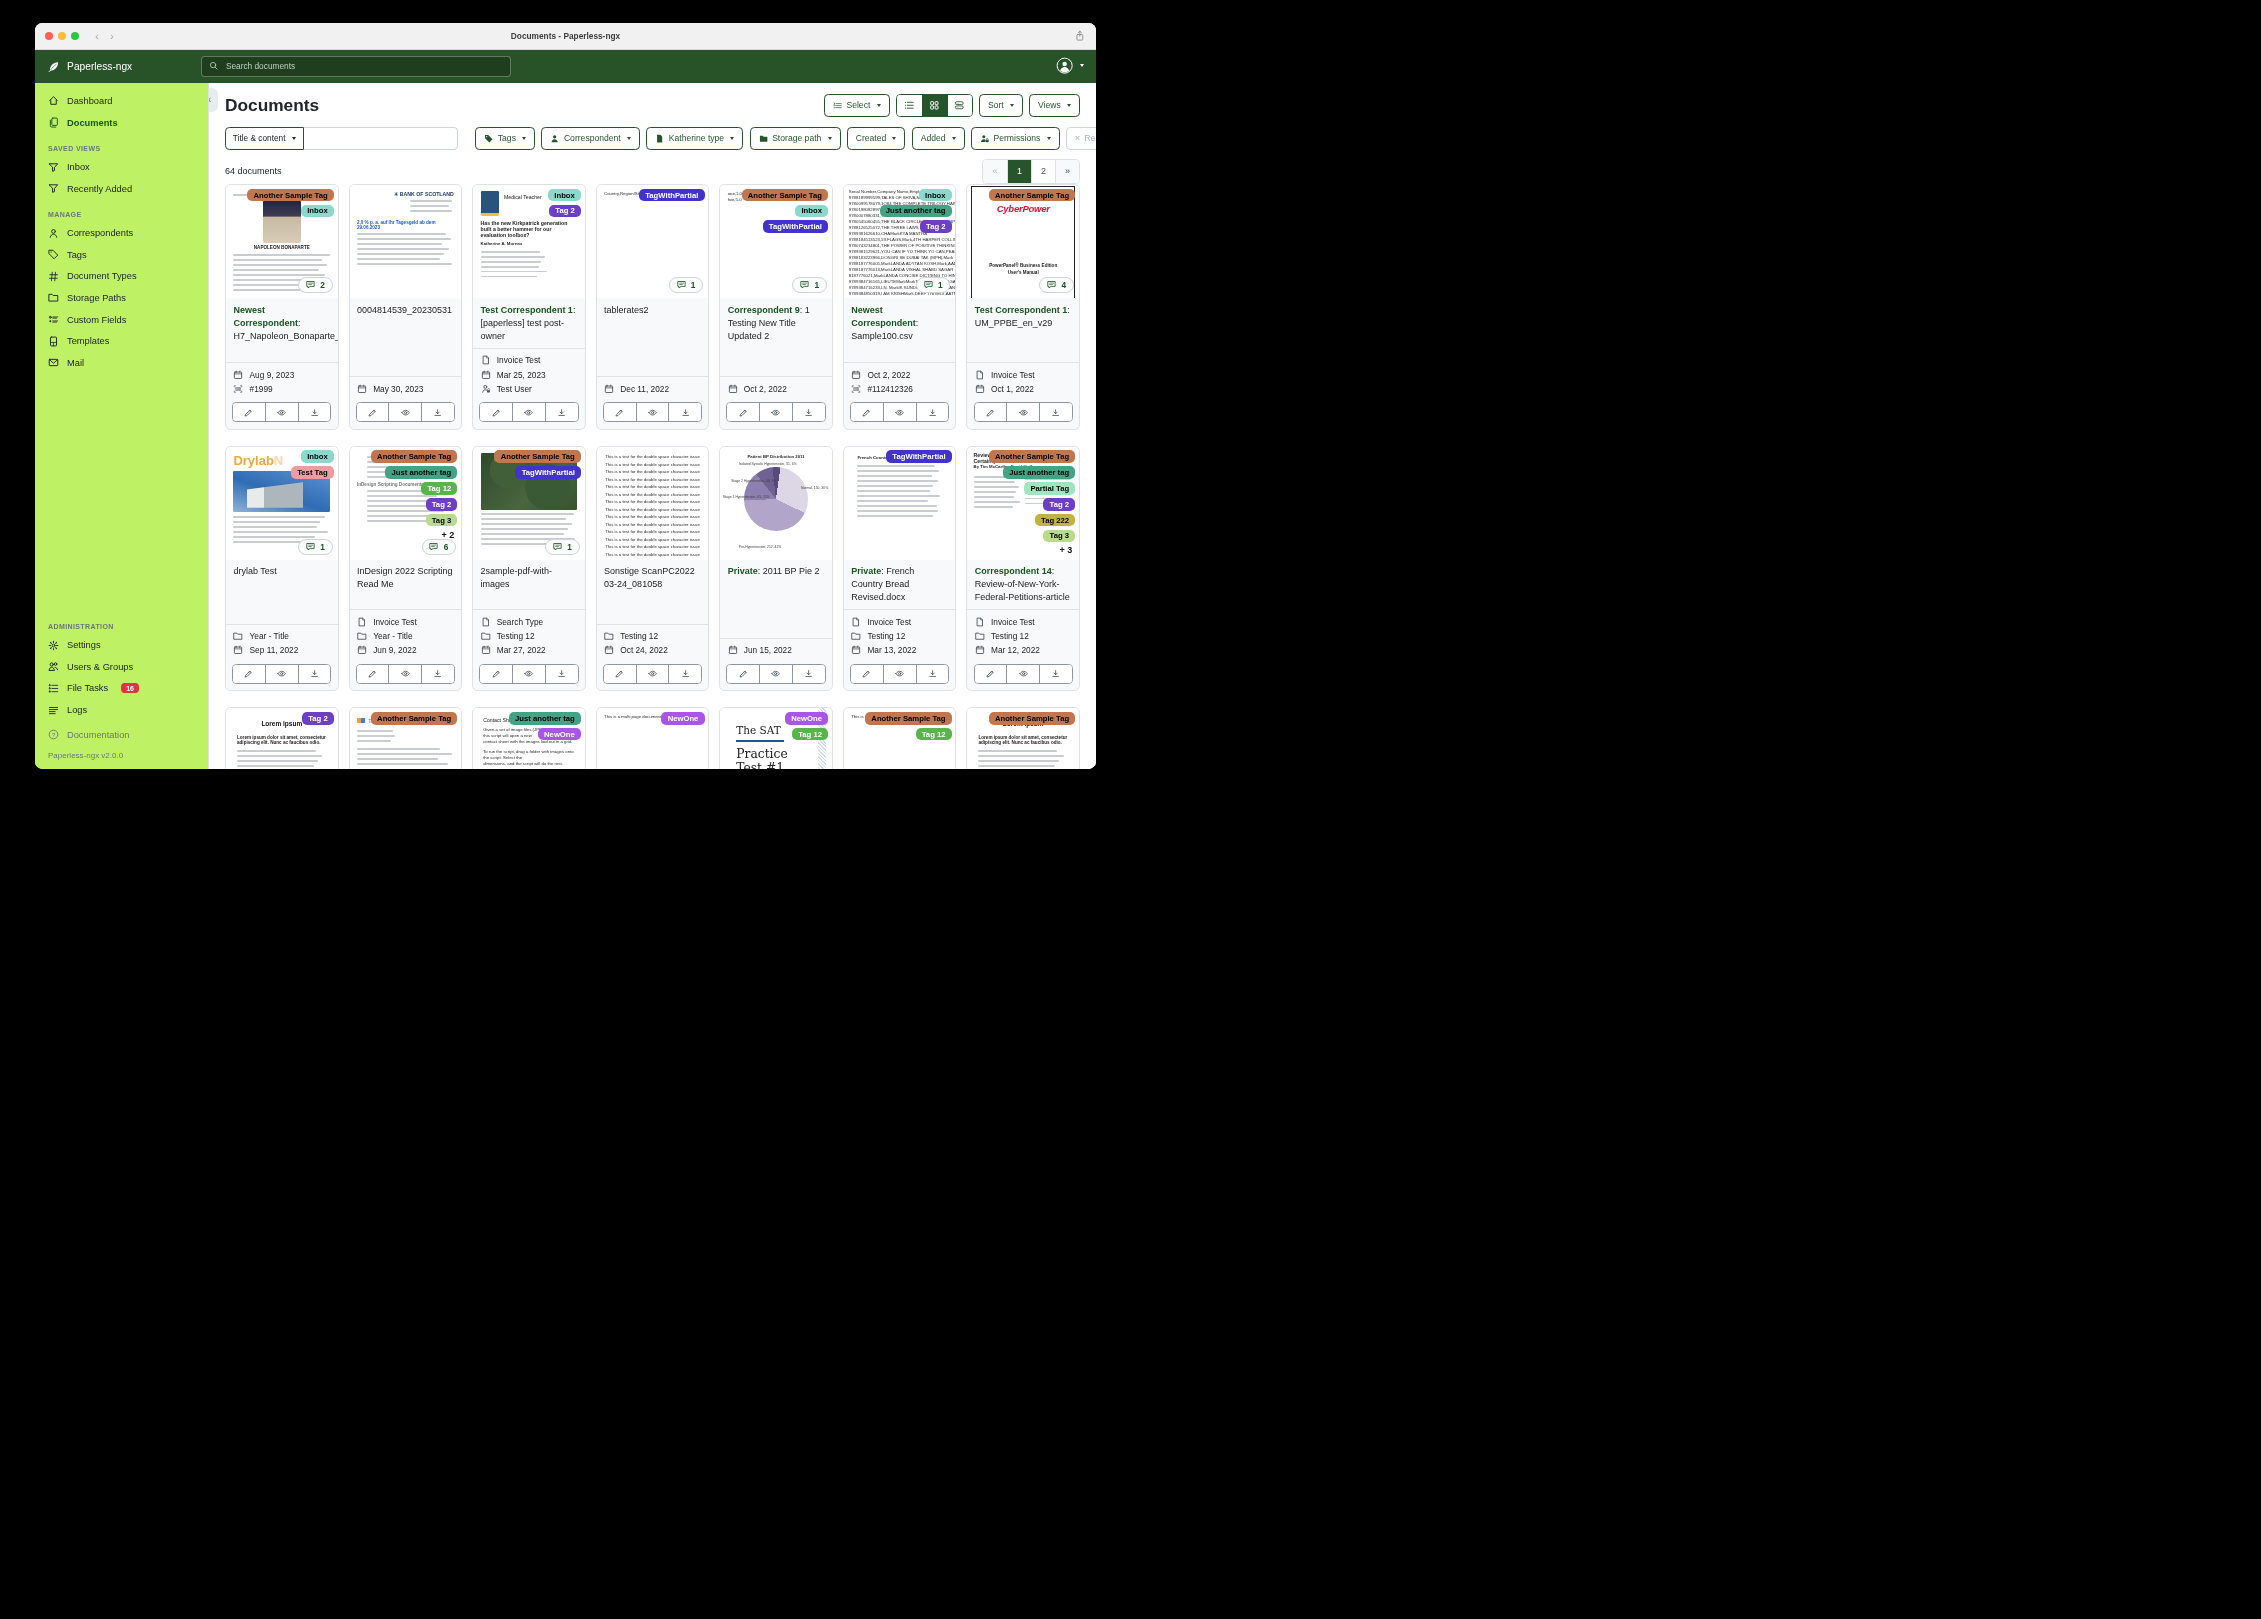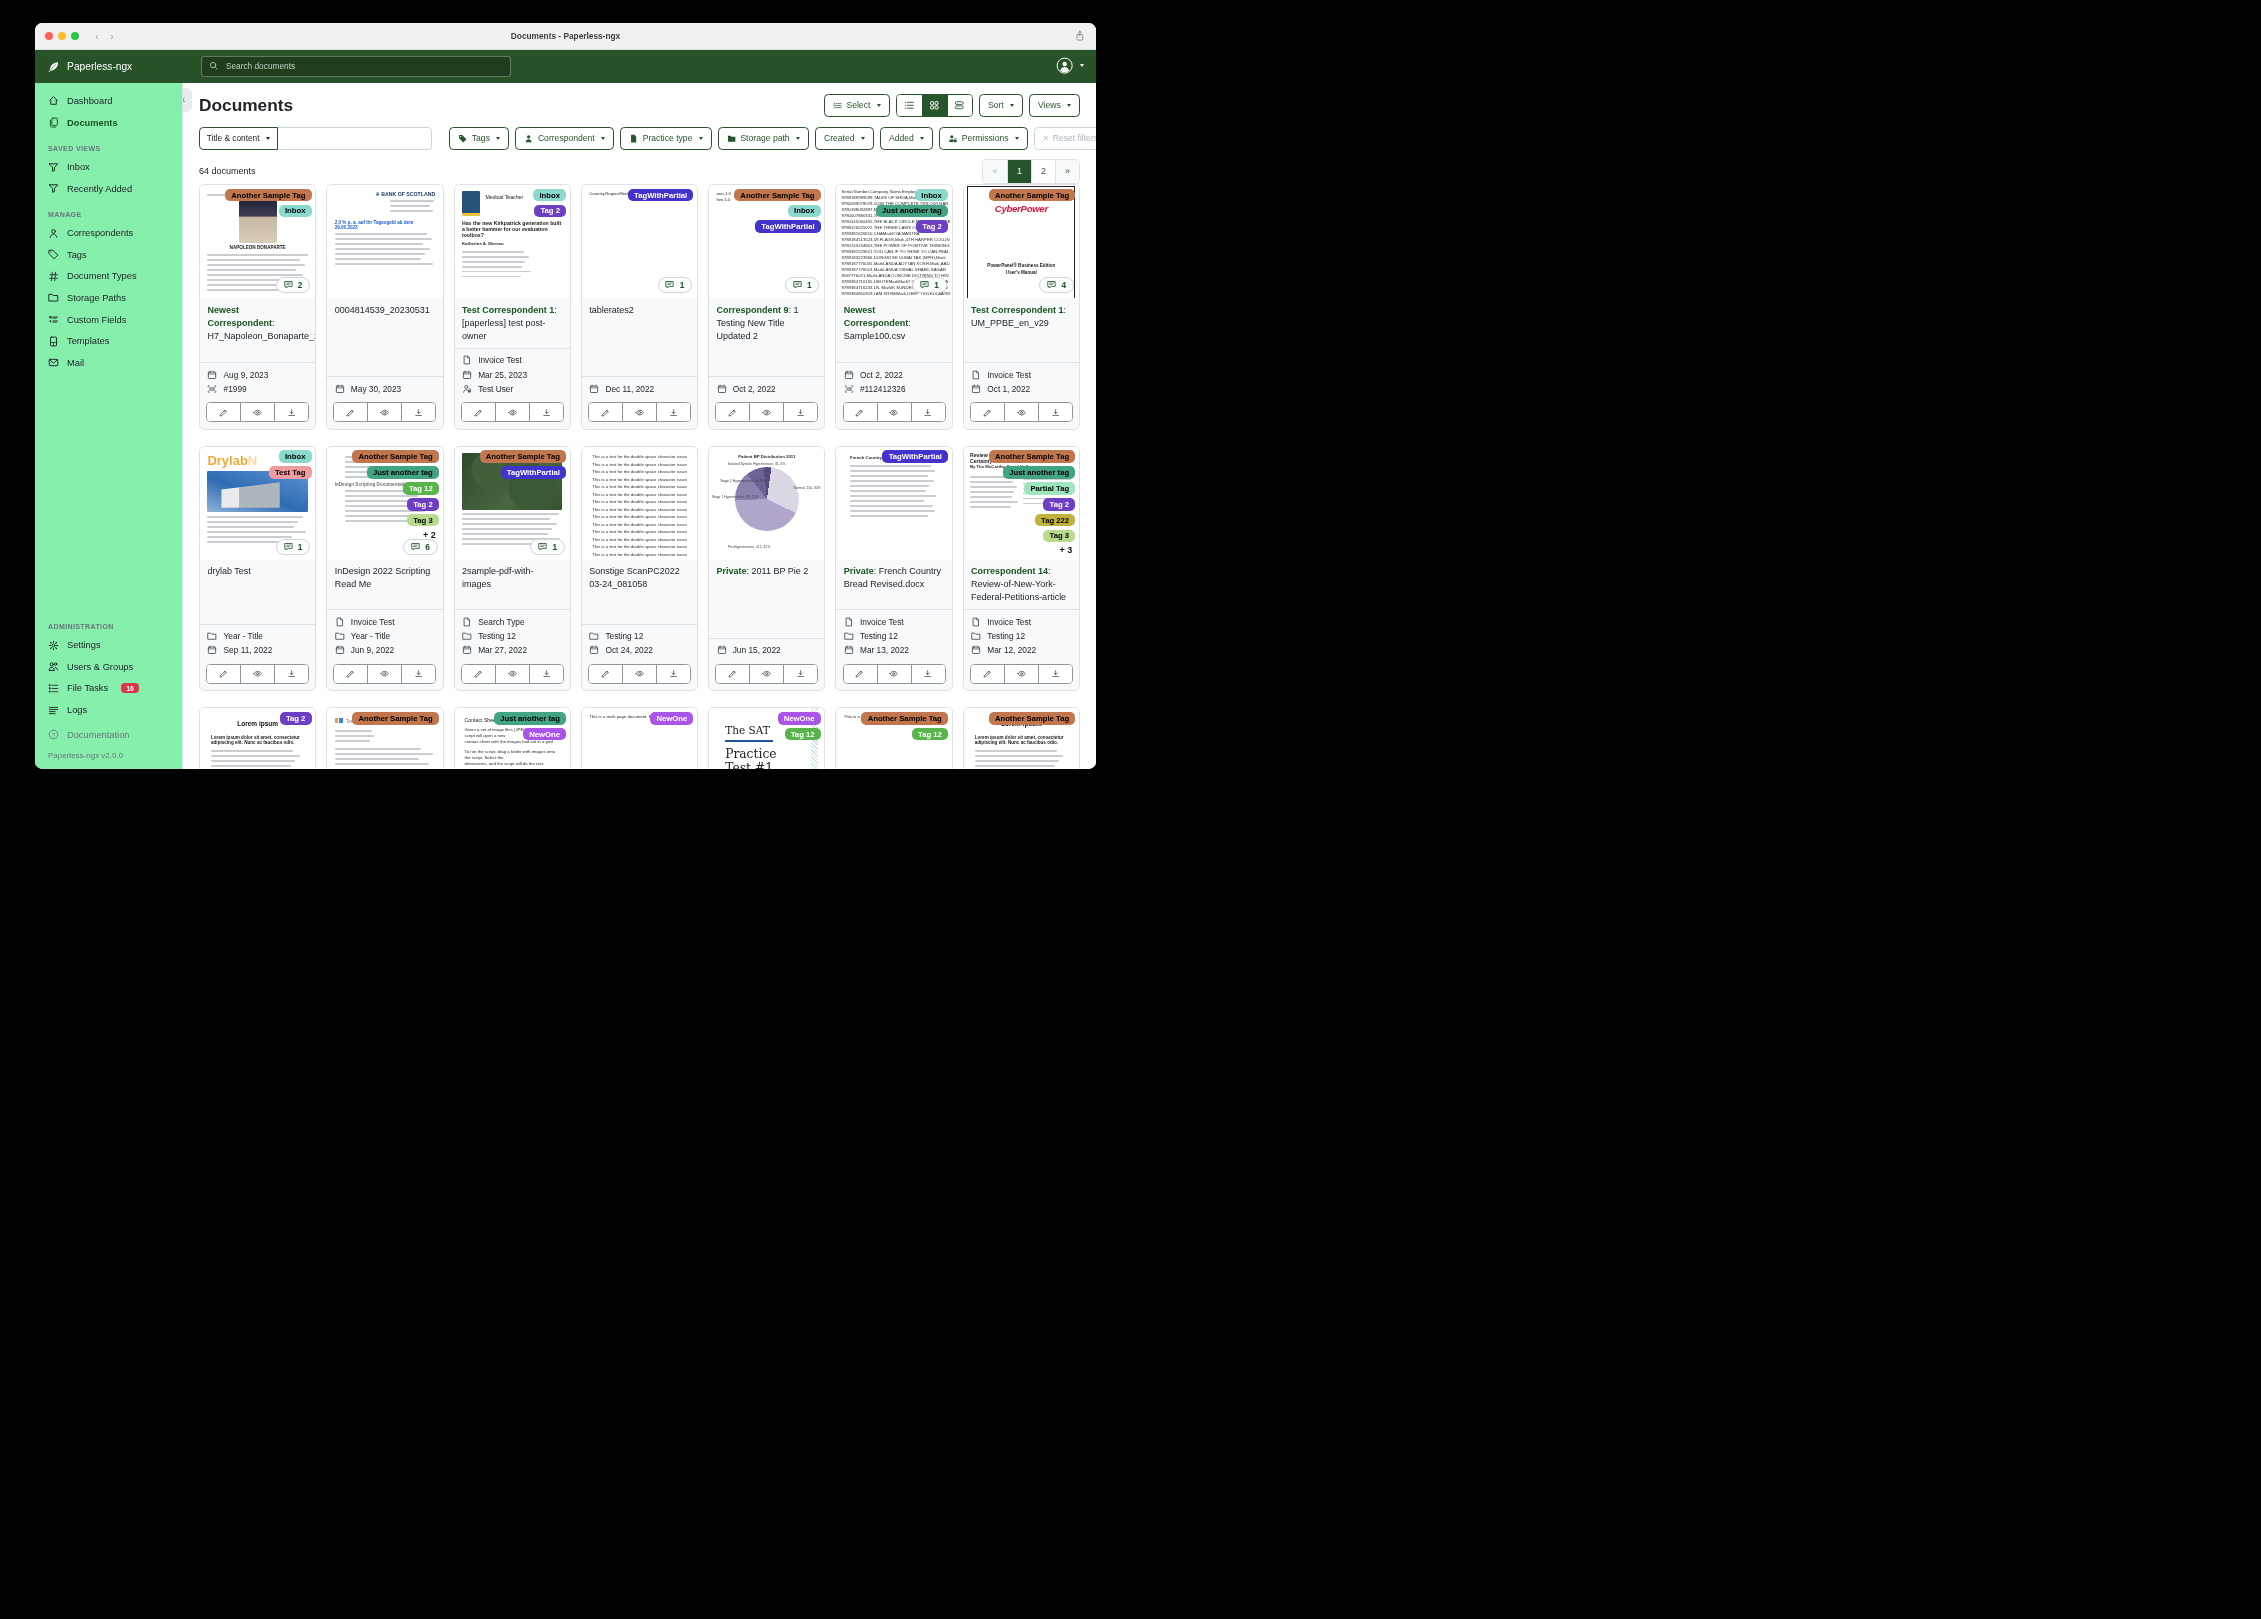--- a/index.html
+++ b/index.html
@@ -24,21 +24,21 @@
   .searchbox{margin-left:69px;width:310px;height:21px;background:rgba(0,0,0,.24);border:0.6px solid rgba(255,255,255,.3);border-radius:3.7px;display:flex;align-items:center;gap:5.6px;padding:0 6.8px;}
   .searchbox svg{width:9.3px;height:9.3px;color:#c2cfc2;flex:none;}
   .searchbox input{background:transparent;border:none;outline:none;color:#fff;font-size:8.3px;width:100%;font-family:inherit;}
   .searchbox input::placeholder{color:#c2cfc2;}
   .avatar-wrap{margin-left:auto;display:flex;align-items:center;gap:4.3px;}
   .avatar-wrap svg{width:17.3px;height:17.3px;}
   .caret{display:inline-block;width:0;height:0;border-left:2.8px solid transparent;border-right:2.8px solid transparent;border-top:3.1px solid currentColor;margin-left:1.9px;}
 
   
   .main{display:flex;height:calc(100% - 60px);position:relative;}
-  .sidebar{width:148px;flex:none;background:#86efac;border-right:0.6px solid #dee2e6;padding:7.4px 0 5px;display:flex;flex-direction:column;overflow:hidden;}
+  .sidebar{width:174px;flex:none;background:#bef264;border-right:0.6px solid #dee2e6;padding:7.4px 0 5px;display:flex;flex-direction:column;overflow:hidden;}
   .side-heading{font-size:7px;font-weight:700;letter-spacing:0.4px;color:#6c757d;padding:11px 13px 4.3px;}
   .side-item{display:flex;align-items:center;gap:8px;padding:5px 6.8px;margin:0.6px 6.2px;border-radius:3.7px;font-size:9.3px;color:#212529;cursor:pointer;}
   .side-item.active{color:#17541f;font-weight:700;}
   .s-ic{width:11px;height:11px;flex:none;display:flex;align-items:center;justify-content:center;}
   .s-ic svg{width:11px;height:11px;}
   .badge-red{margin-left:5px;background:#dc3545;color:#fff;font-size:7px;font-weight:700;border-radius:3.7px;padding:1.5px 5px;}
   .push-bottom{margin-top:auto;}
   .side-footer{padding:2.5px 0 2.5px;}
   .side-item.muted{color:#6c757d;}
   .version{font-size:8px;color:#6c757d;padding:5px 13px 1.2px;}
@@ -432,21 +432,21 @@
             </span>
           <span>Correspondent</span>
           <span class="caret"></span>
         </button>
         <button class="btn">
           <span class="f-ic">
               <svg viewBox="0 0 16 16" fill="currentColor">
                 <path d="M3.6 1.5h5.6l3.2 3.2v9.8H3.6z"></path>
               </svg>
             </span>
-          <span>Practice type</span>
+          <span>Katherine type</span>
           <span class="caret"></span>
         </button>
         <button class="btn">
           <span class="f-ic">
               <svg viewBox="0 0 16 16" fill="currentColor">
                 <path d="M1.6 3h4.6l1.6 1.8h6.6v8.7H1.6z"></path>
               </svg>
             </span>
           <span>Storage path</span>
           <span class="caret"></span>

